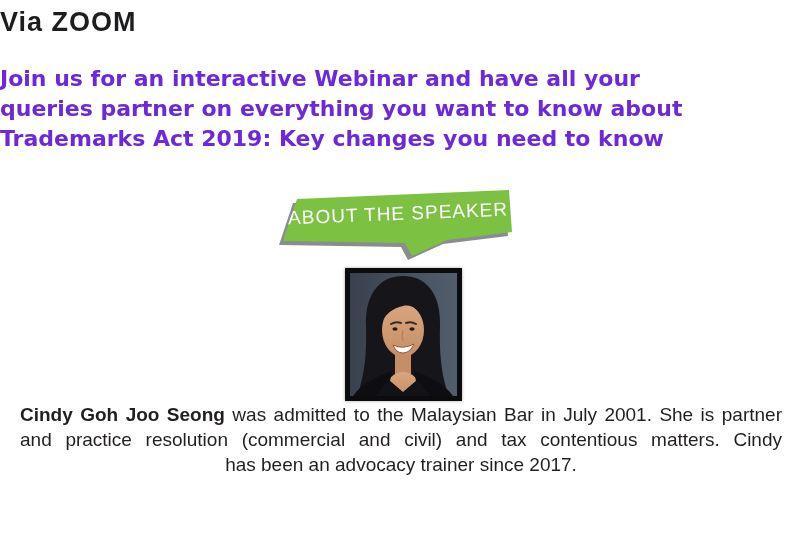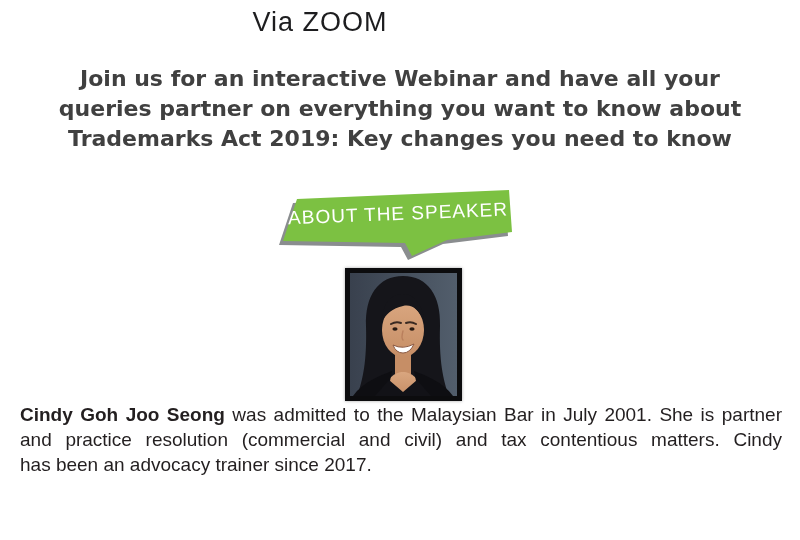--- a/index.html
+++ b/index.html
@@ -9,37 +9,36 @@
     background: #ffffff;
     font-family: "Liberation Sans", sans-serif;
     color: #231f20;
     overflow: hidden;
   }
 
   
   .page-title {
     position: absolute;
     top: 7px; left: 0; width: 640px;
-    text-align: center;
+    text-align: left;
     font-size: 27px;
     letter-spacing: 1px;
     color: #1d1d1f;
-    font-weight: 400;
+    font-weight: 700;
   }
 
   
   .headline {
     position: absolute;
     top: 64px; left: 0; width: 800px;
-    text-align: center;
     font-family: "DejaVu Sans", sans-serif;
     font-weight: 700;
     font-size: 22px;
     line-height: 30px;
-    color: #404040;
+    color: #6d28d9;
   }
 
   
   .ribbon {
     position: absolute;
     left: 278px; top: 186px;
     width: 237px; height: 76px;
   }
   .ribbon svg { position: absolute; left: 0; top: 0; }
   .ribbon-label {
@@ -71,21 +70,21 @@
     font-size: 19px;
     line-height: 25px;
     color: #231f20;
   }
   .bio .line { width: 100%; }
   .bio .just {
     text-align: justify;
     text-align-last: justify;
     -moz-text-align-last: justify;
   }
-  .bio .left { text-align: left; }
+  .bio .left { text-align: center; }
   .bio b { font-weight: 700; }
 </style>
 </head>
 <body>
 
 <div class="page-title">Via ZOOM</div>
 
 <div class="headline">
   <div>Join us for an interactive Webinar and have all your</div>
   <div>queries partner on everything you want to know about</div>

